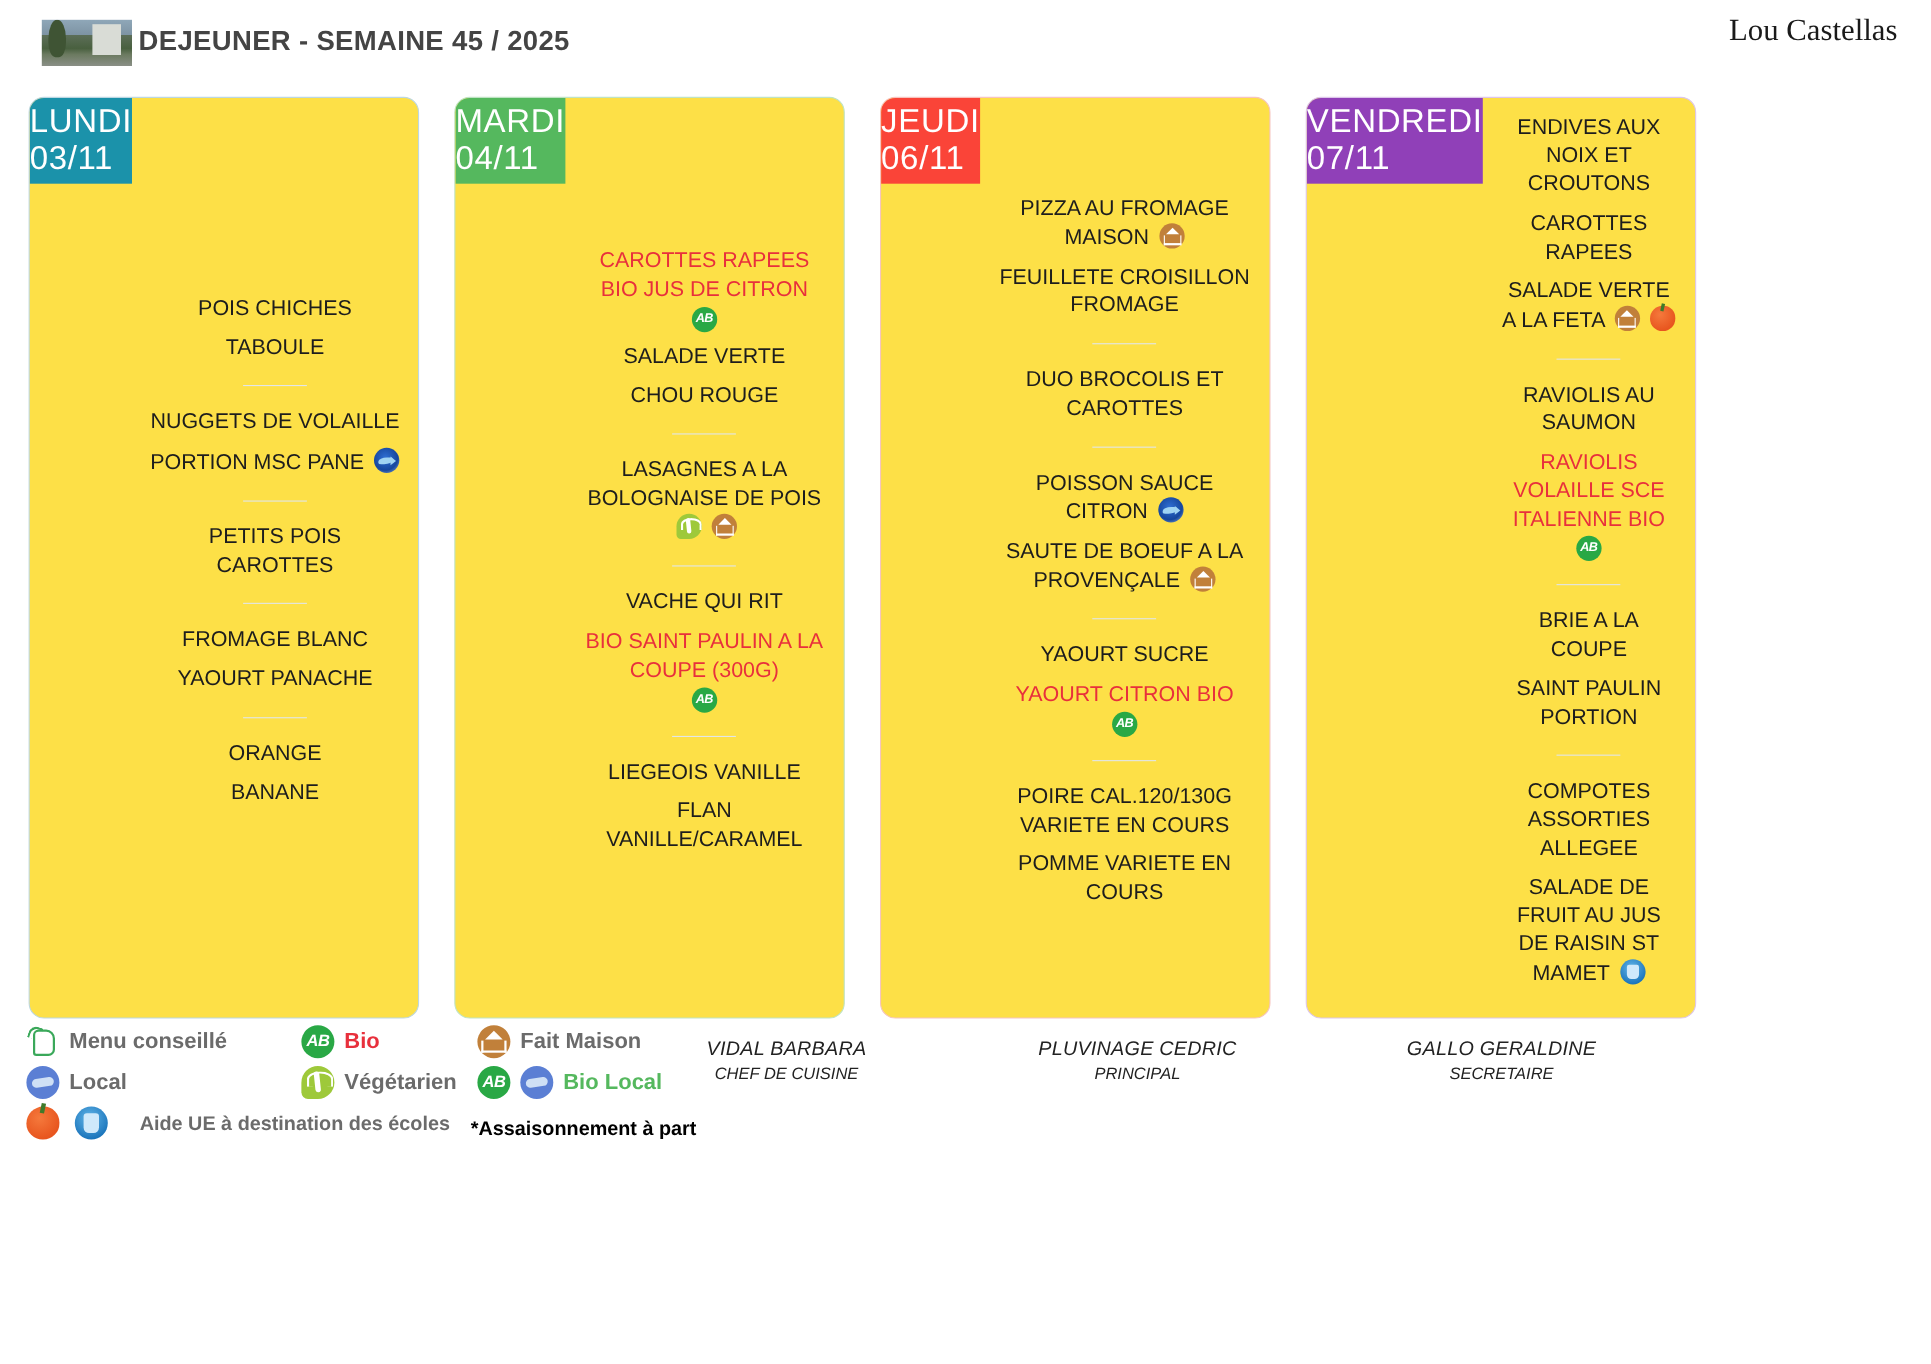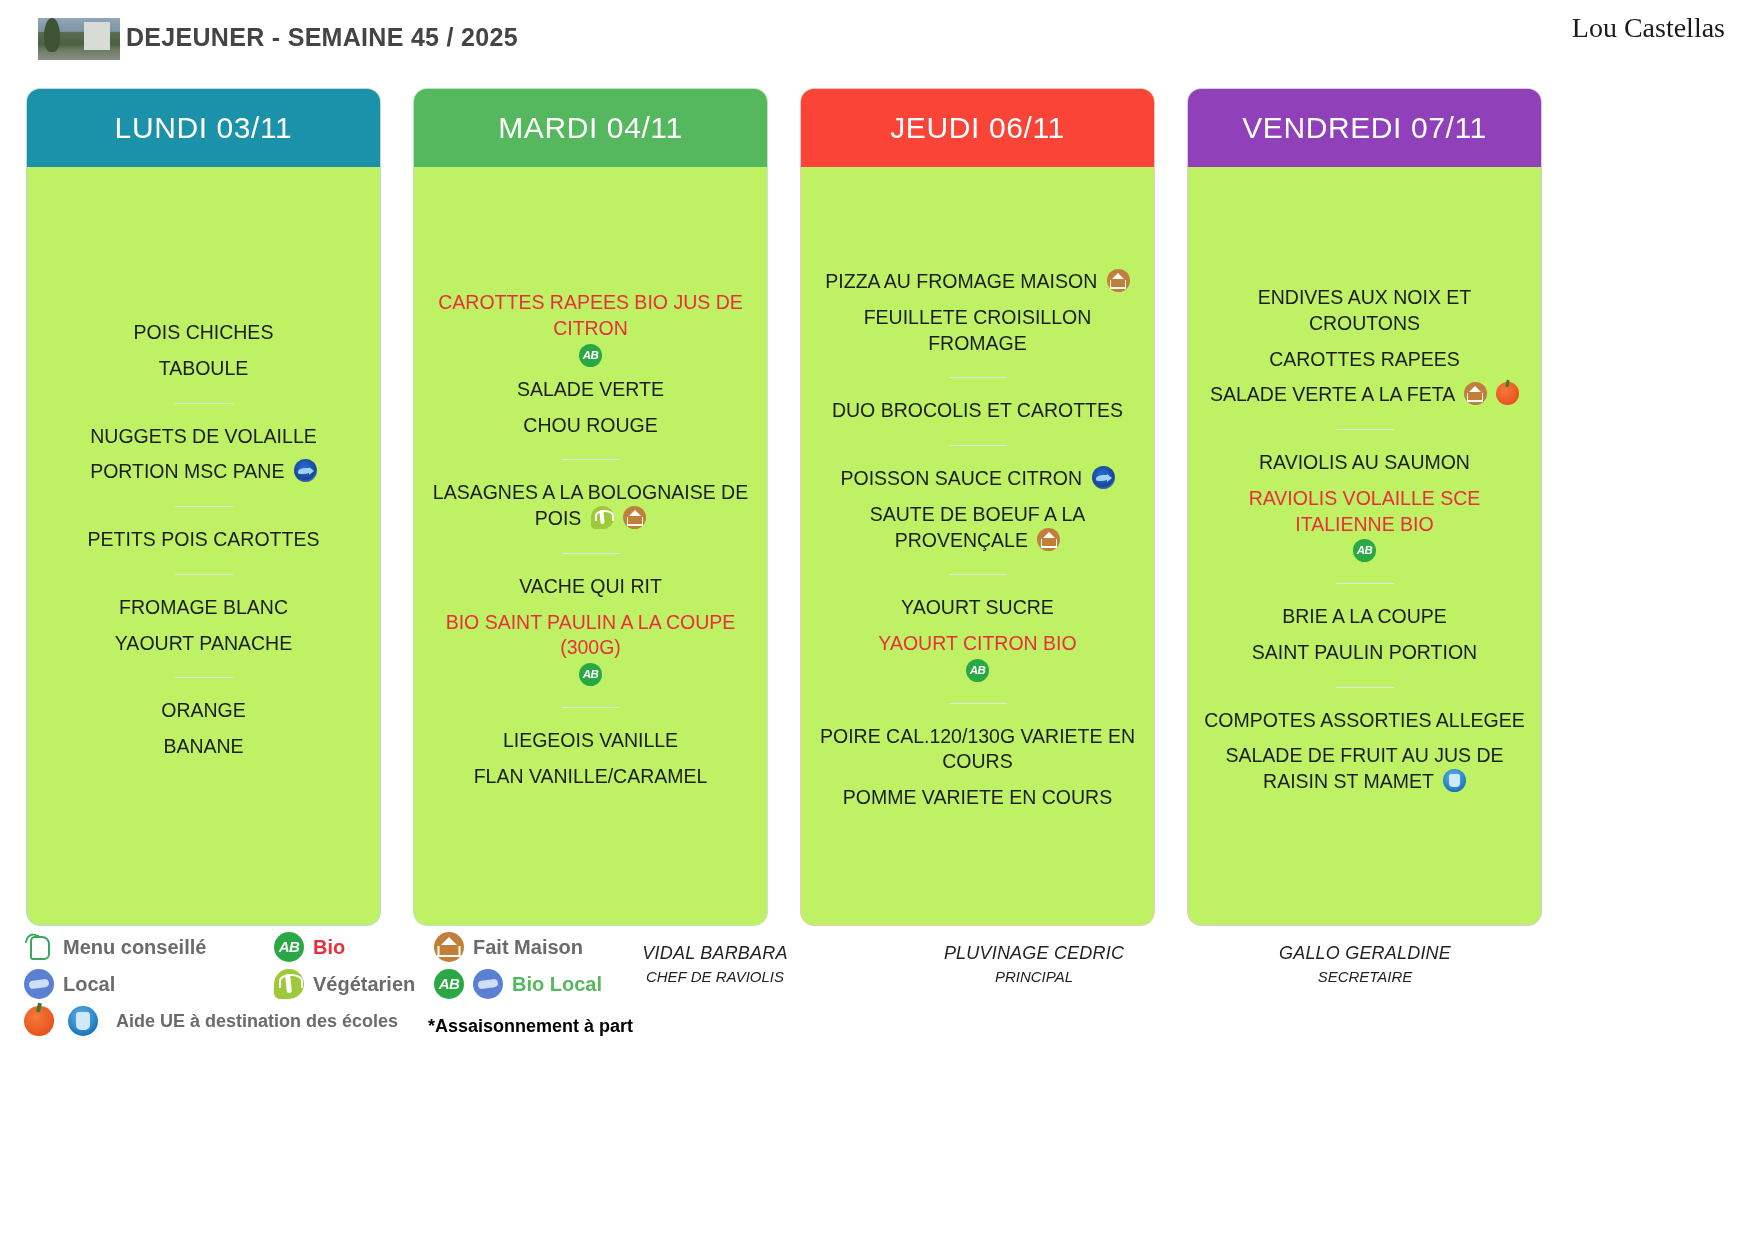--- a/index.html
+++ b/index.html
@@ -36,23 +36,23 @@
   .brand-name {
     position: absolute; right: 30px; top: 12px;
     font-family: "Liberation Serif", serif;
     font-size: 28px; color: #1a1a1a;
   }
 
   
   .cards { position: absolute; left: 0; top: 88px; width: 1755px; height: 840px; }
   .card {
     position: absolute; top: 0; width: 355px; height: 838px;
-    border-radius: 14px; background: #bef264;
+    border-radius: 14px; background: #fde047;
     border: 1px solid #cfd8dd;
-    display: flex; flex-direction: column;
+    display: flex; flex-direction: row;
     overflow: hidden;
   }
   .card.c0 { left: 26px;   border-color: #bcd7e2; }
   .card.c1 { left: 413px;  border-color: #bfe3c4; }
   .card.c2 { left: 800px;  border-color: #f6c4bf; }
   .card.c3 { left: 1187px; border-color: #ddc6ea; }
 
   .card-head {
     height: 78px; flex: 0 0 78px;
     display: flex; align-items: center; justify-content: center;
@@ -212,21 +212,21 @@
     width: 14px; height: 18px; background: #cfe9fb; border-radius: 3px 3px 5px 5px;
   }
 
   .lg-col-a { width: 250px; }
   .lg-col-b { width: 160px; }
 
   .legend-eu { display: flex; align-items: center; margin-top: 6px; }
   .legend-eu .lg-ic { margin-right: 14px; }
   .legend-eu .eu-text {
     font-size: 18px; font-weight: 700; color: #6b6b6b;
-    margin-left: 4px; white-space: nowrap;
+    margin-left: 15px; white-space: nowrap;
   }
   .assais {
     position: absolute; left: 428px; top: 1016px;
     font-size: 18px; font-weight: 700; color: #000000; white-space: nowrap;
   }
 
   
   .sig { position: absolute; text-align: center; }
   .sig .name { font-size: 18px; color: #222222; letter-spacing: 0.2px; font-style: italic; }
   .sig .role { font-size: 15px; font-style: italic; color: #222222; margin-top: 4px; }
@@ -382,21 +382,21 @@
       <span class="lg-ic lg-lait"></span>
       <span class="eu-text">Aide UE à destination des écoles</span>
     </div>
 
   </div>
 
   <div class="assais">*Assaisonnement à part</div>
 
   <div class="sig s1">
     <div class="name">VIDAL BARBARA</div>
-    <div class="role">CHEF DE RAVIOLIS</div>
+    <div class="role">CHEF DE CUISINE</div>
   </div>
   <div class="sig s3">
     <div class="name">GALLO GERALDINE</div>
     <div class="role">SECRETAIRE</div>
   </div>
   <div class="sig s2">
     <div class="name">PLUVINAGE CEDRIC</div>
     <div class="role">PRINCIPAL</div>
   </div>
 

